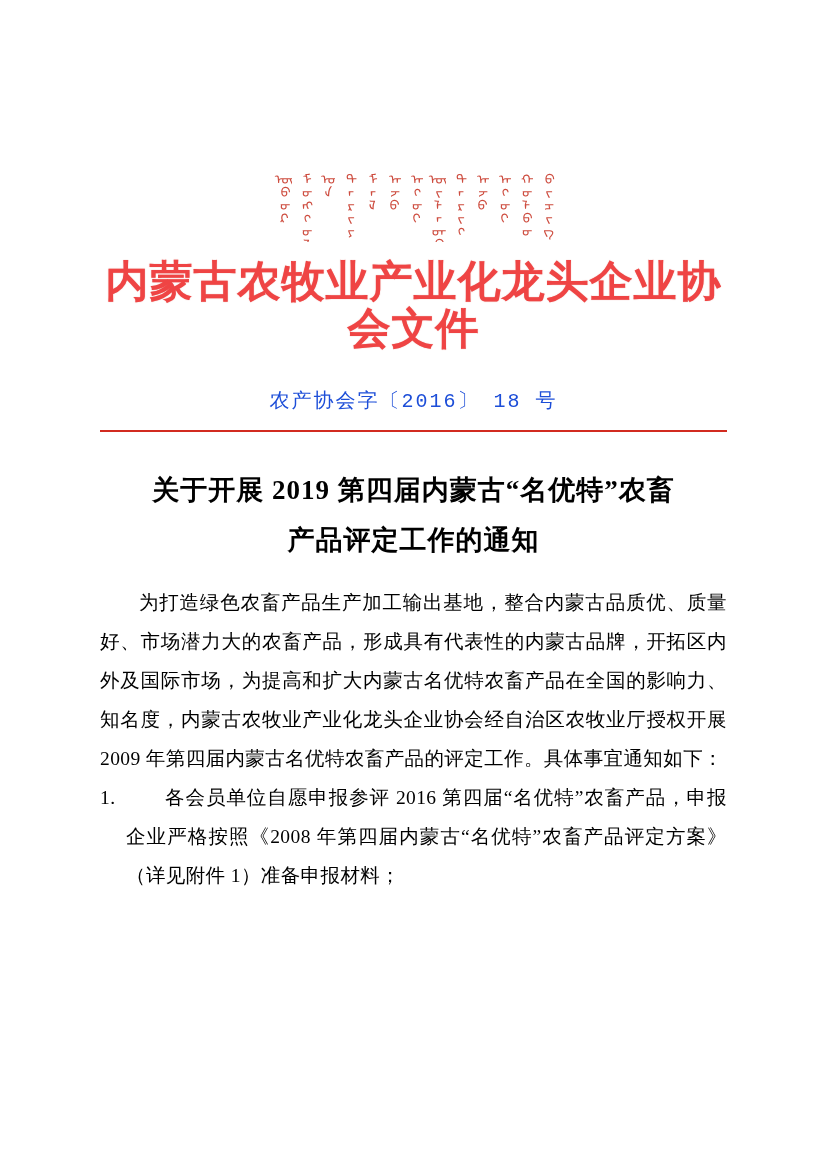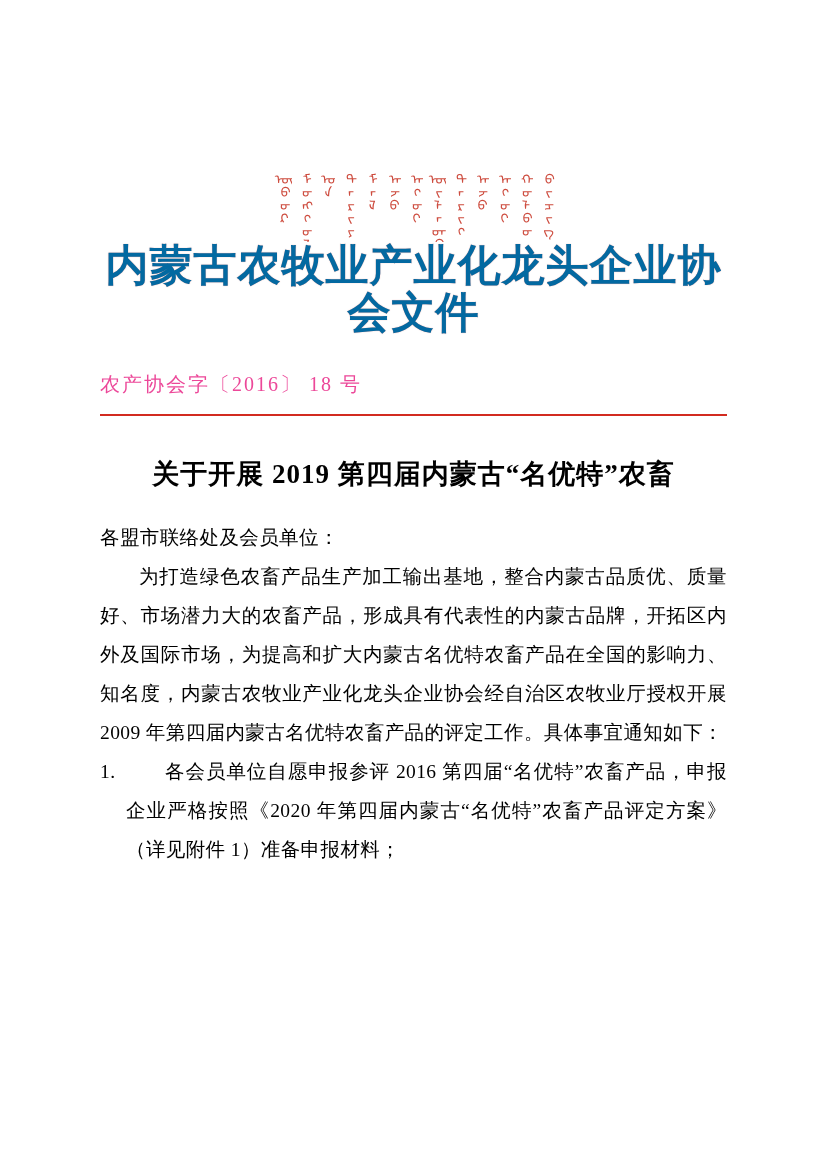--- a/index.html
+++ b/index.html
@@ -42,36 +42,39 @@
     line-height: 1.0;
     letter-spacing: 1px;
     color: #cb4335;
     white-space: nowrap;
     transform: scaleX(1.15);
     opacity: .95;
   }
 
   
   .doc-masthead {
+    margin-top: 16px;
     text-align: center;
-    color: #0369a1;
+    color: #ef4444;
     font-family: "Liberation Serif", serif;
     font-weight: bold;
     font-size: 43px;
     letter-spacing: 1px;
     line-height: 1.1;
     text-shadow: 0 0 1px rgba(210,43,32,.5);
   }
 
   
   .doc-number {
     margin-top: 34px;
+    text-align: center;
     font-size: 20px;
     letter-spacing: 2px;
-    color: #ec4899;
+    color: #1d4ed8;
+    font-family: Liberation Mono, monospace;
   }
 
   
   .red-rule {
     margin-top: 16px;
     height: 2px;
     background: #d22b20;
     width: 100%;
   }
 
@@ -138,24 +141,24 @@
   </div>
 
   <div class="doc-masthead">内蒙古农牧业产业化龙头企业协会文件</div>
 
   <div class="doc-number">农产协会字〔2016〕 18 号</div>
 
   <div class="red-rule"></div>
 
   <div class="notice-title">
     <div>关于开展 2019 第四届内蒙古“名优特”农畜</div>
+    <div>产品评定工作的通知</div>
   </div>
 
   <div class="body-block">
-    <div class="salutation">各盟市联络处及会员单位：</div>
     <div class="para">为打造绿色农畜产品生产加工输出基地，整合内蒙古品质优、质量好、市场潜力大的农畜产品，形成具有代表性的内蒙古品牌，开拓区内外及国际市场，为提高和扩大内蒙古名优特农畜产品在全国的影响力、知名度，内蒙古农牧业产业化龙头企业协会经自治区农牧业厅授权开展 2009 年第四届内蒙古名优特农畜产品的评定工作。具体事宜通知如下：</div>
     <div class="list-item">
       <span class="list-num">1.</span>
-      <span class="list-text">各会员单位自愿申报参评 2016 第四届“名优特”农畜产品，申报企业严格按照《2020 年第四届内蒙古“名优特”农畜产品评定方案》（详见附件 1）准备申报材料；</span>
+      <span class="list-text">各会员单位自愿申报参评 2016 第四届“名优特”农畜产品，申报企业严格按照《2008 年第四届内蒙古“名优特”农畜产品评定方案》（详见附件 1）准备申报材料；</span>
     </div>
   </div>
 
 </div>
 
 </body></html>

